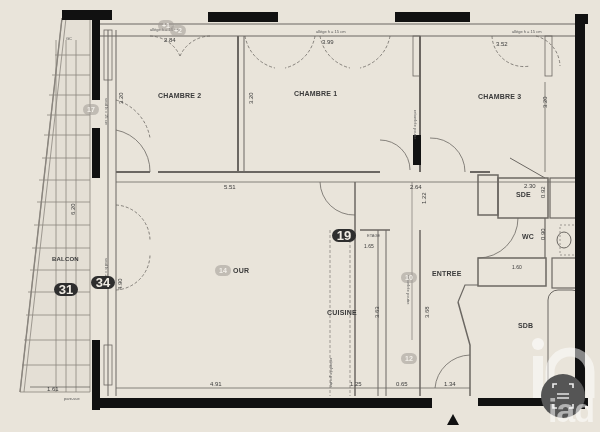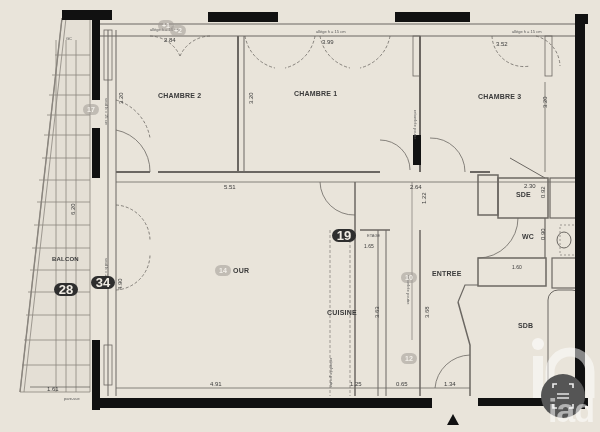--- a/index.html
+++ b/index.html
@@ -200,21 +200,21 @@
 <div class="tiny v" style="left:109px;top:98px;">seuil h = 15 cm</div>
 <div class="tiny v" style="left:109px;top:258px;">seuil h = 15 cm</div>
 <div class="tiny v" style="left:418px;top:110px;">retombée poutre</div>
 <div class="tiny v" style="left:411px;top:275px;">retombée poutre</div>
 <div class="tiny v" style="left:334px;top:358px;">retombée poutre</div>
 <div class="tiny" style="left:367px;top:233px;">ETAGE</div>
 <div class="tiny" style="left:66px;top:36px;">GC</div>
 <div class="tiny" style="left:64px;top:396px;">pare-vue</div>
 
 <div class="badge" style="left:332px;top:229px;">19</div>
-<div class="badge" style="left:54px;top:283px;">28</div>
+<div class="badge" style="left:54px;top:283px;">31</div>
 <div class="badge" style="left:91px;top:276px;">34</div>
 
 <div class="ghost-badge" style="left:158px;top:20px;">+1</div>
 <div class="ghost-badge" style="left:170px;top:25px;">+2</div>
 <div class="ghost-badge" style="left:215px;top:265px;">14</div>
 <div class="ghost-badge" style="left:83px;top:104px;">17</div>
 <div class="ghost-badge" style="left:401px;top:272px;">10</div>
 <div class="ghost-badge" style="left:401px;top:353px;">12</div>
 
 <div class="north-arrow" style="left:447px;top:414px;"></div>

